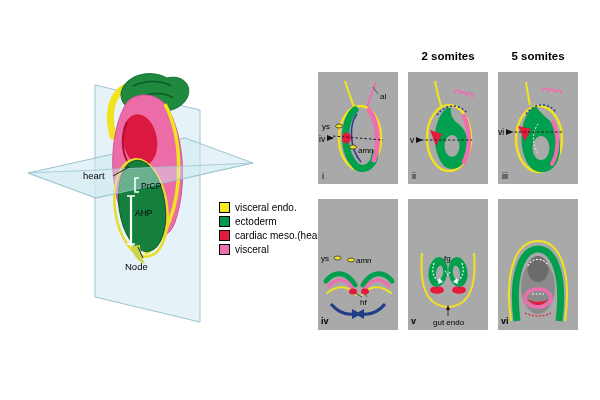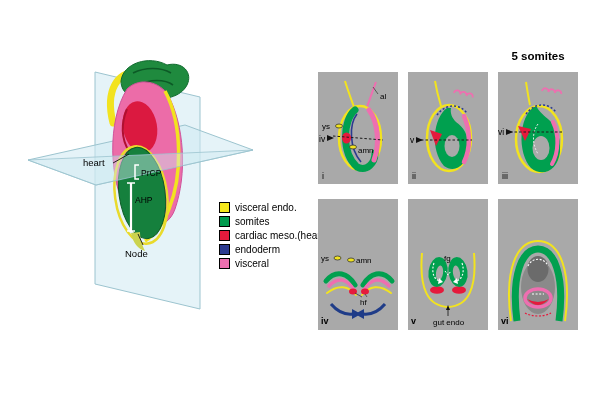--- a/index.html
+++ b/index.html
@@ -1,19 +1,19 @@
 <!DOCTYPE html>
 <html><head>
 <meta charset="utf-8">
 <style>
   * { margin:0; padding:0; box-sizing:border-box; }
   html,body { width:600px; height:400px; background:#fff; font-family:"Liberation Sans",sans-serif; }
   .canvas { position:relative; width:600px; height:400px; background:#fff; overflow:hidden; }
 
-  .left-figure { position:absolute; left:15px; top:27px; width:280px; height:300px; }
+  .left-figure { position:absolute; left:15px; top:40px; width:280px; height:300px; }
   .left-figure svg { display:block; width:280px; height:300px; }
 
   .legend { position:absolute; left:219px; top:202px; display:flex; flex-direction:column; gap:3px; }
   .legend-row { display:flex; align-items:center; gap:5px; }
   .swatch { width:11px; height:11px; border:1px solid #000; display:inline-block; flex:0 0 auto; }
   .legend-label { font-size:10px; color:#000; white-space:nowrap; line-height:11px; }
 
   .stage-grid { position:absolute; left:318px; top:50px; width:262px; height:290px; }
   .col-header { position:absolute; top:0; width:80px; text-align:center; font-weight:bold; font-size:11.5px; color:#000; }
   .panel { position:absolute; width:80px; background:#A9A9A9; }
@@ -71,37 +71,34 @@
     </svg>
   </div>
 
   <div class="legend">
     <div class="legend-row">
       <span class="swatch" style="background-color: rgb(245, 232, 28);"></span>
       <span class="legend-label">visceral endo.</span>
     </div>
     <div class="legend-row">
       <span class="swatch" style="background-color: rgb(0, 155, 78);"></span>
-      <span class="legend-label">somites</span>
+      <span class="legend-label">ectoderm</span>
     </div>
     <div class="legend-row">
       <span class="swatch" style="background-color: rgb(229, 26, 60);"></span>
       <span class="legend-label">cardiac meso.(heart)</span>
     </div>
     <div class="legend-row">
-      <span class="swatch" style="background-color: rgb(43, 58, 143);"></span>
-      <span class="legend-label">endoderm</span>
-    </div>
-    <div class="legend-row">
       <span class="swatch" style="background-color: rgb(238, 111, 176);"></span>
       <span class="legend-label">visceral</span>
     </div>
   </div>
 
   <div class="stage-grid">
+    <div class="col-header c1">2 somites</div>
     <div class="col-header c2">5 somites</div>
 
     <div class="panel top-row c0">
       <svg viewBox="0 0 80 112">
         <g>
           <path d="M 36,35 C 32,24 29,16 27,9" stroke="#F2E31F" stroke-width="2" fill="none"></path>
           <path d="M 49,35 C 53,24 56,15 58,10" stroke="#EE6FB0" stroke-width="2" fill="none"></path>
           <ellipse cx="42" cy="66" rx="21" ry="32" stroke="#F2E31F" stroke-width="2.5" fill="none"></ellipse>
           <path d="M 37,38 C 25,48 23,80 39,95 C 49,100 57,91 57,81" stroke="#00A04F" stroke-width="7" fill="none" stroke-linecap="round"></path>
           <path d="M 39,42 C 31,52 31,76 43,90" stroke="#2B3A8F" stroke-width="1.6" fill="none"></path>

